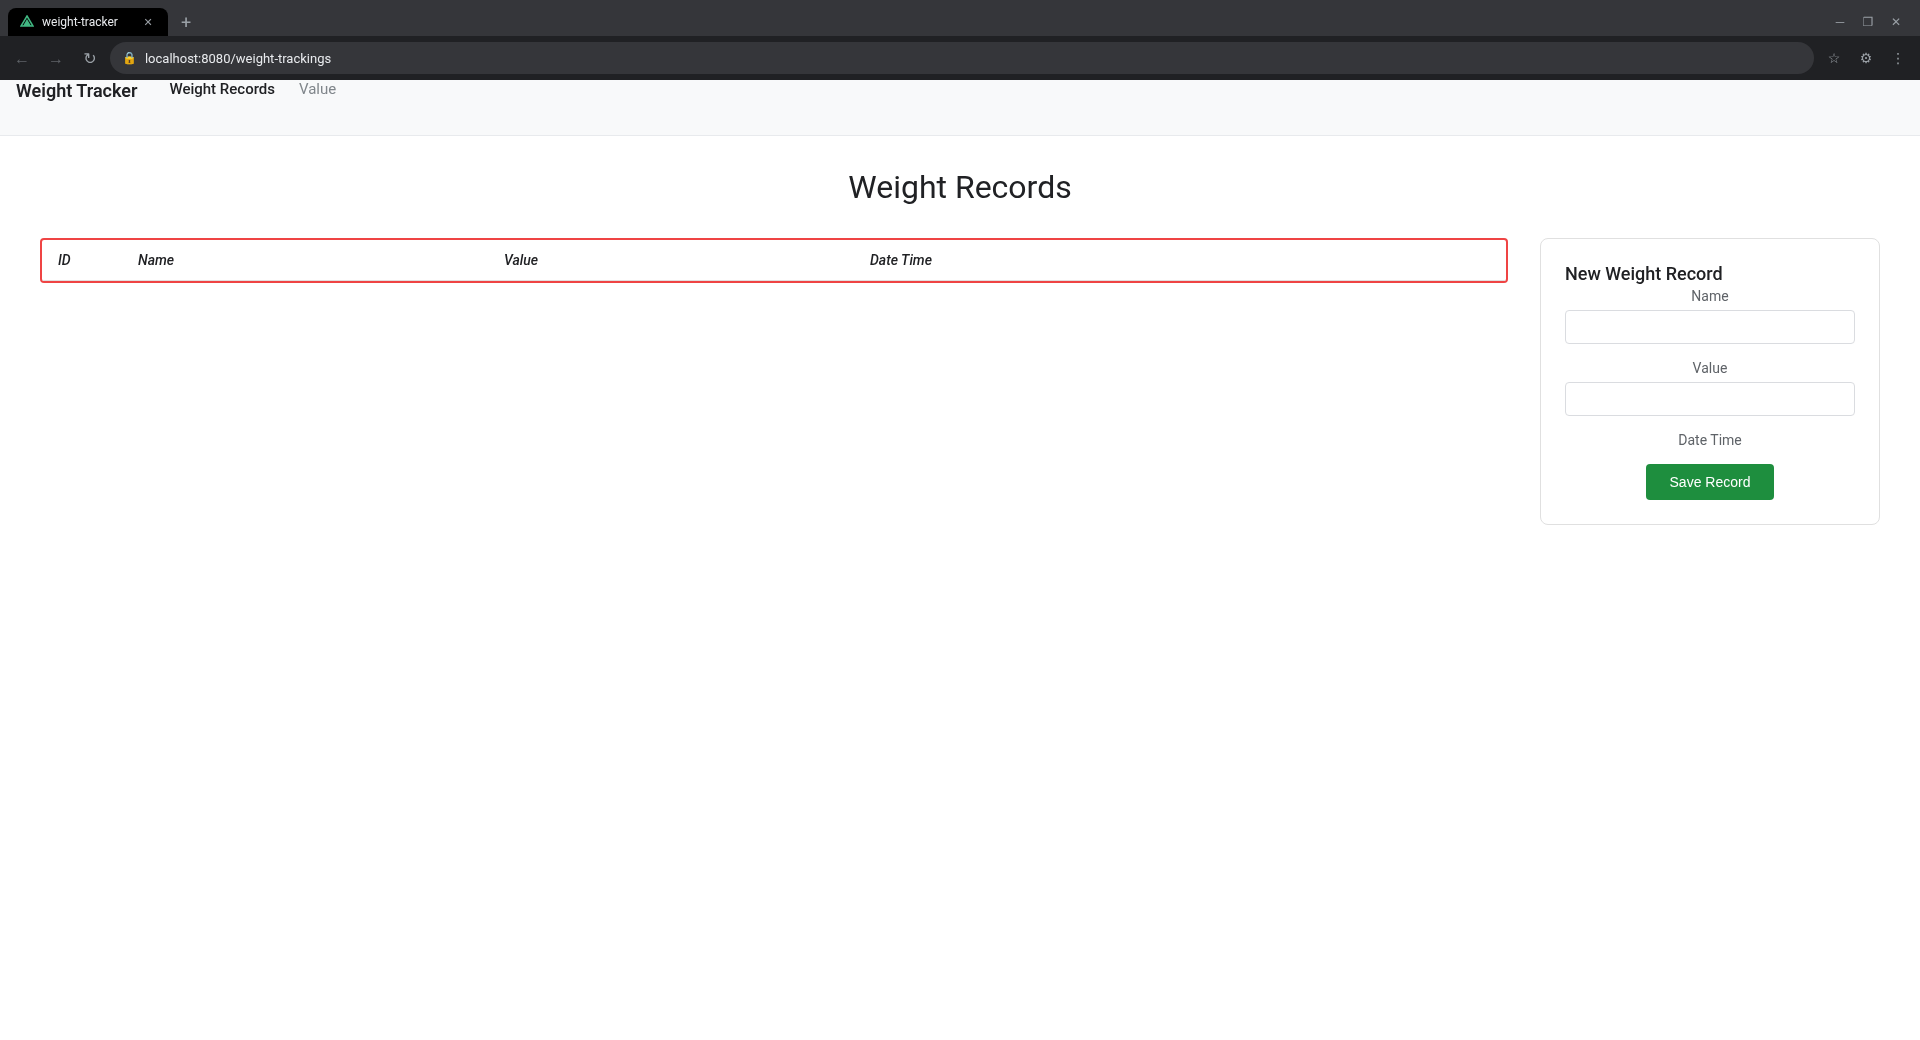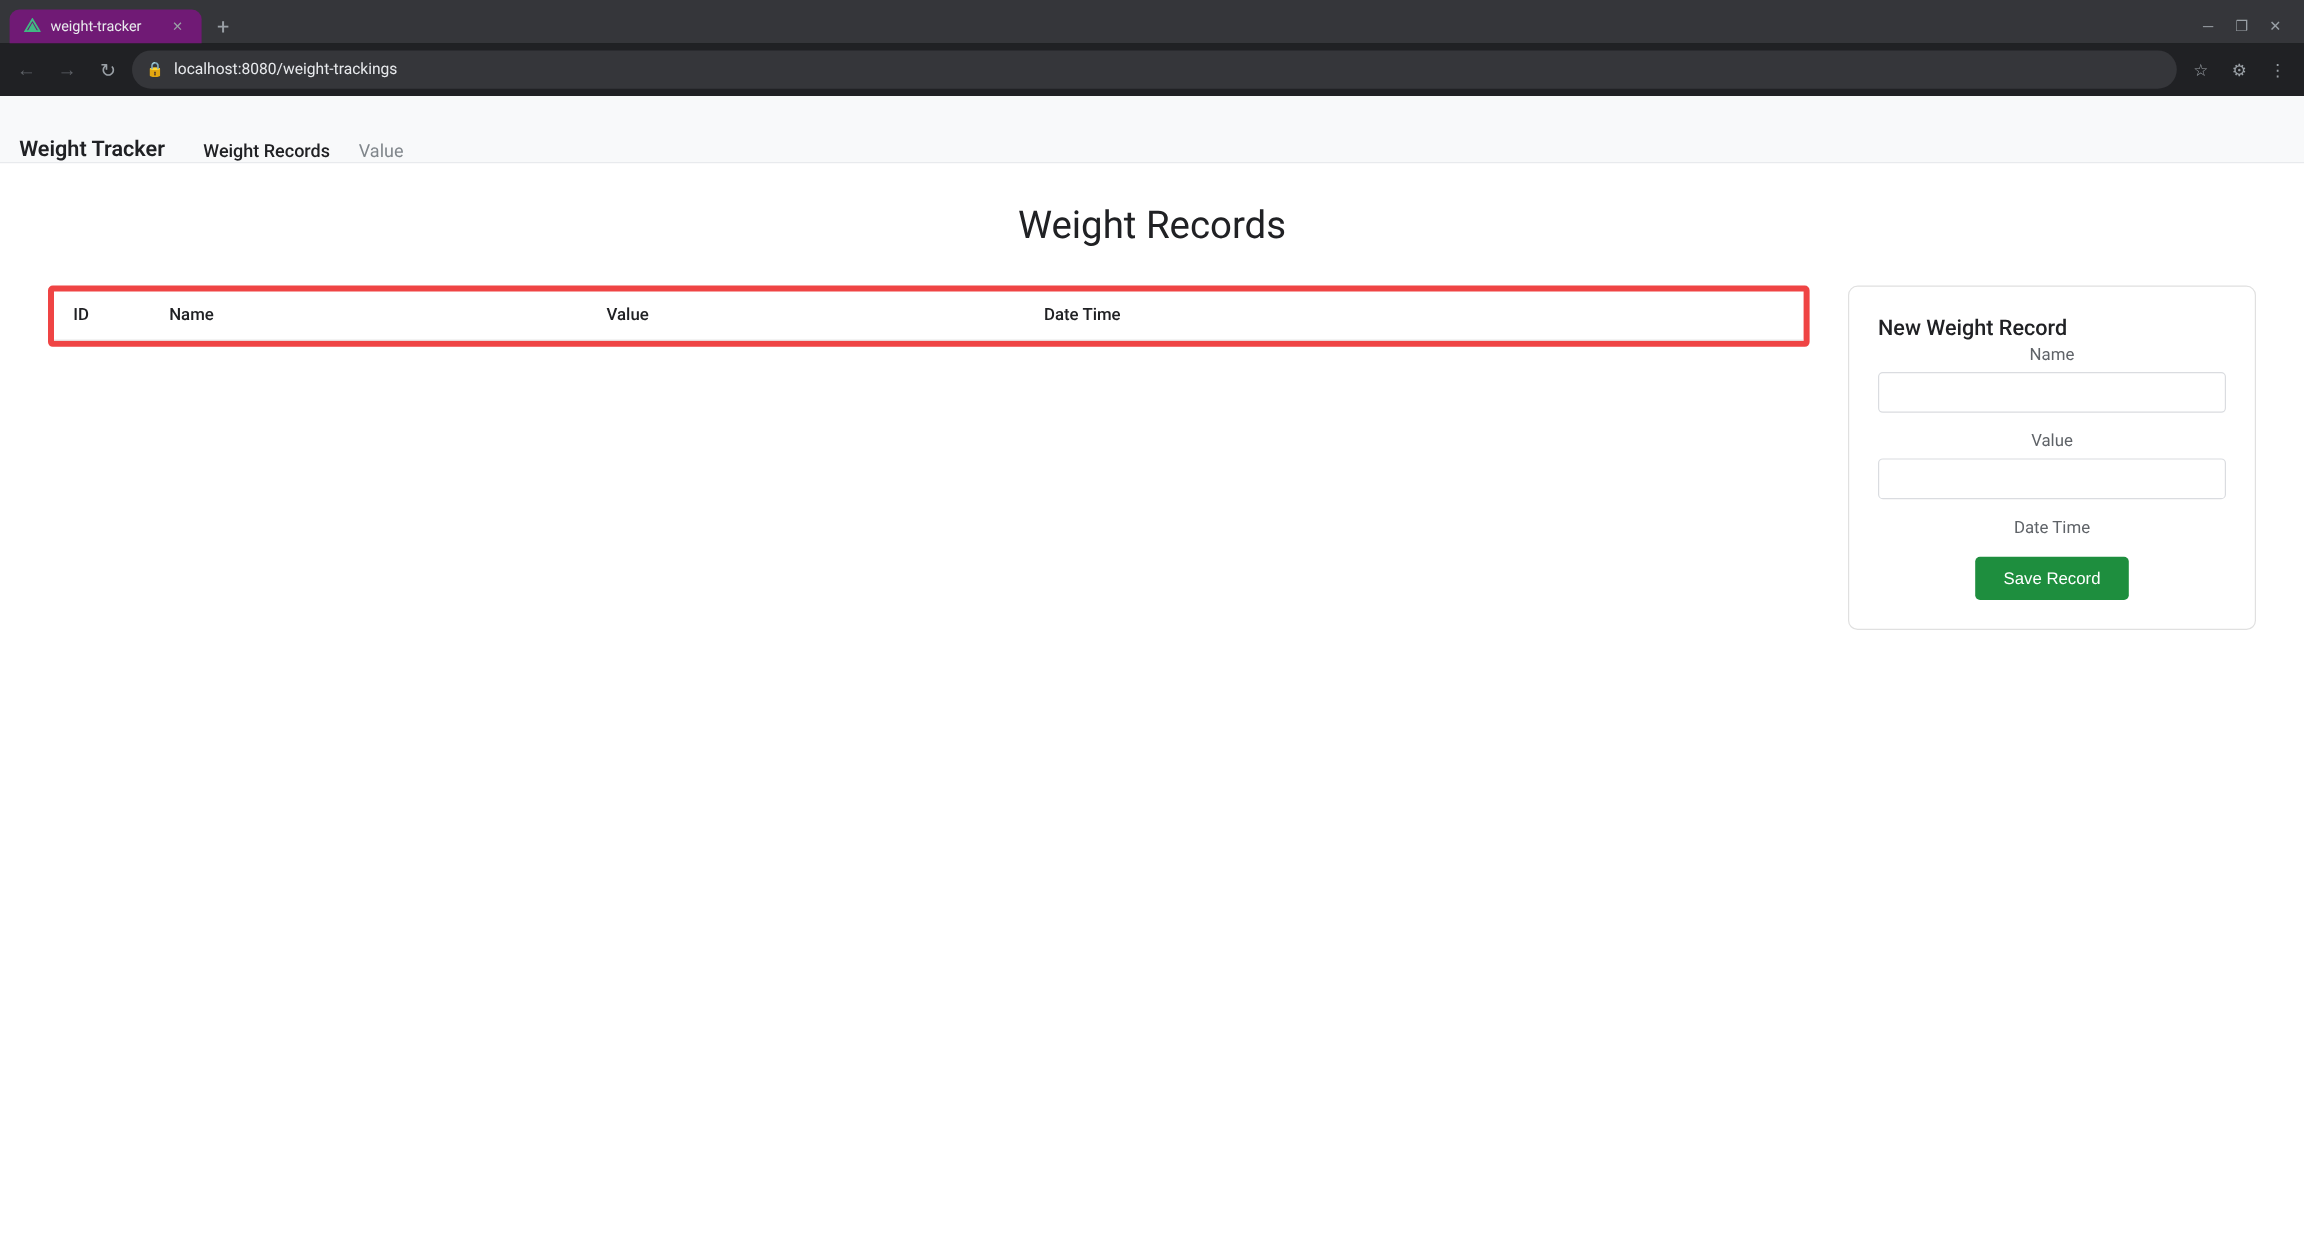--- a/index.html
+++ b/index.html
@@ -25,21 +25,21 @@
       display: flex;
       align-items: center;
       padding: 8px 8px 0 8px;
       height: 36px;
       background: #35363a;
     }
 
     .browser-tab {
       display: flex;
       align-items: center;
-      background: #701a75;
+      background: #000000;
       border-radius: 8px 8px 0 0;
       padding: 0 12px;
       height: 28px;
       min-width: 160px;
       max-width: 240px;
       font-size: 12px;
       color: #e8eaed;
       gap: 8px;
     }
 
@@ -164,21 +164,21 @@
     }
 
     
     .app-wrapper {
       background: #fff;
       min-height: calc(1040px - 80px);
     }
 
     .app-nav {
       display: flex;
-      align-items: flex-end;
+      align-items: flex-start;
       padding: 0 16px;
       height: 56px;
       background: #f8f9fa;
       border-bottom: 1px solid #e8eaed;
     }
 
     .app-brand {
       font-size: 18px;
       font-weight: 600;
       color: #202124;
@@ -219,23 +219,24 @@
 
     .content-layout {
       display: flex;
       gap: 32px;
       align-items: flex-start;
     }
 
     
     .table-container {
       flex: 1;
-      border: 5px solid #ef4444;
+      border: 2px solid #ef4444;
       border-radius: 4px;
       overflow: hidden;
+      font-style: italic;
     }
 
     .data-table {
       width: 100%;
       border-collapse: collapse;
     }
 
     .data-table thead tr {
       border-bottom: 1px solid #e0e0e0;
     }

